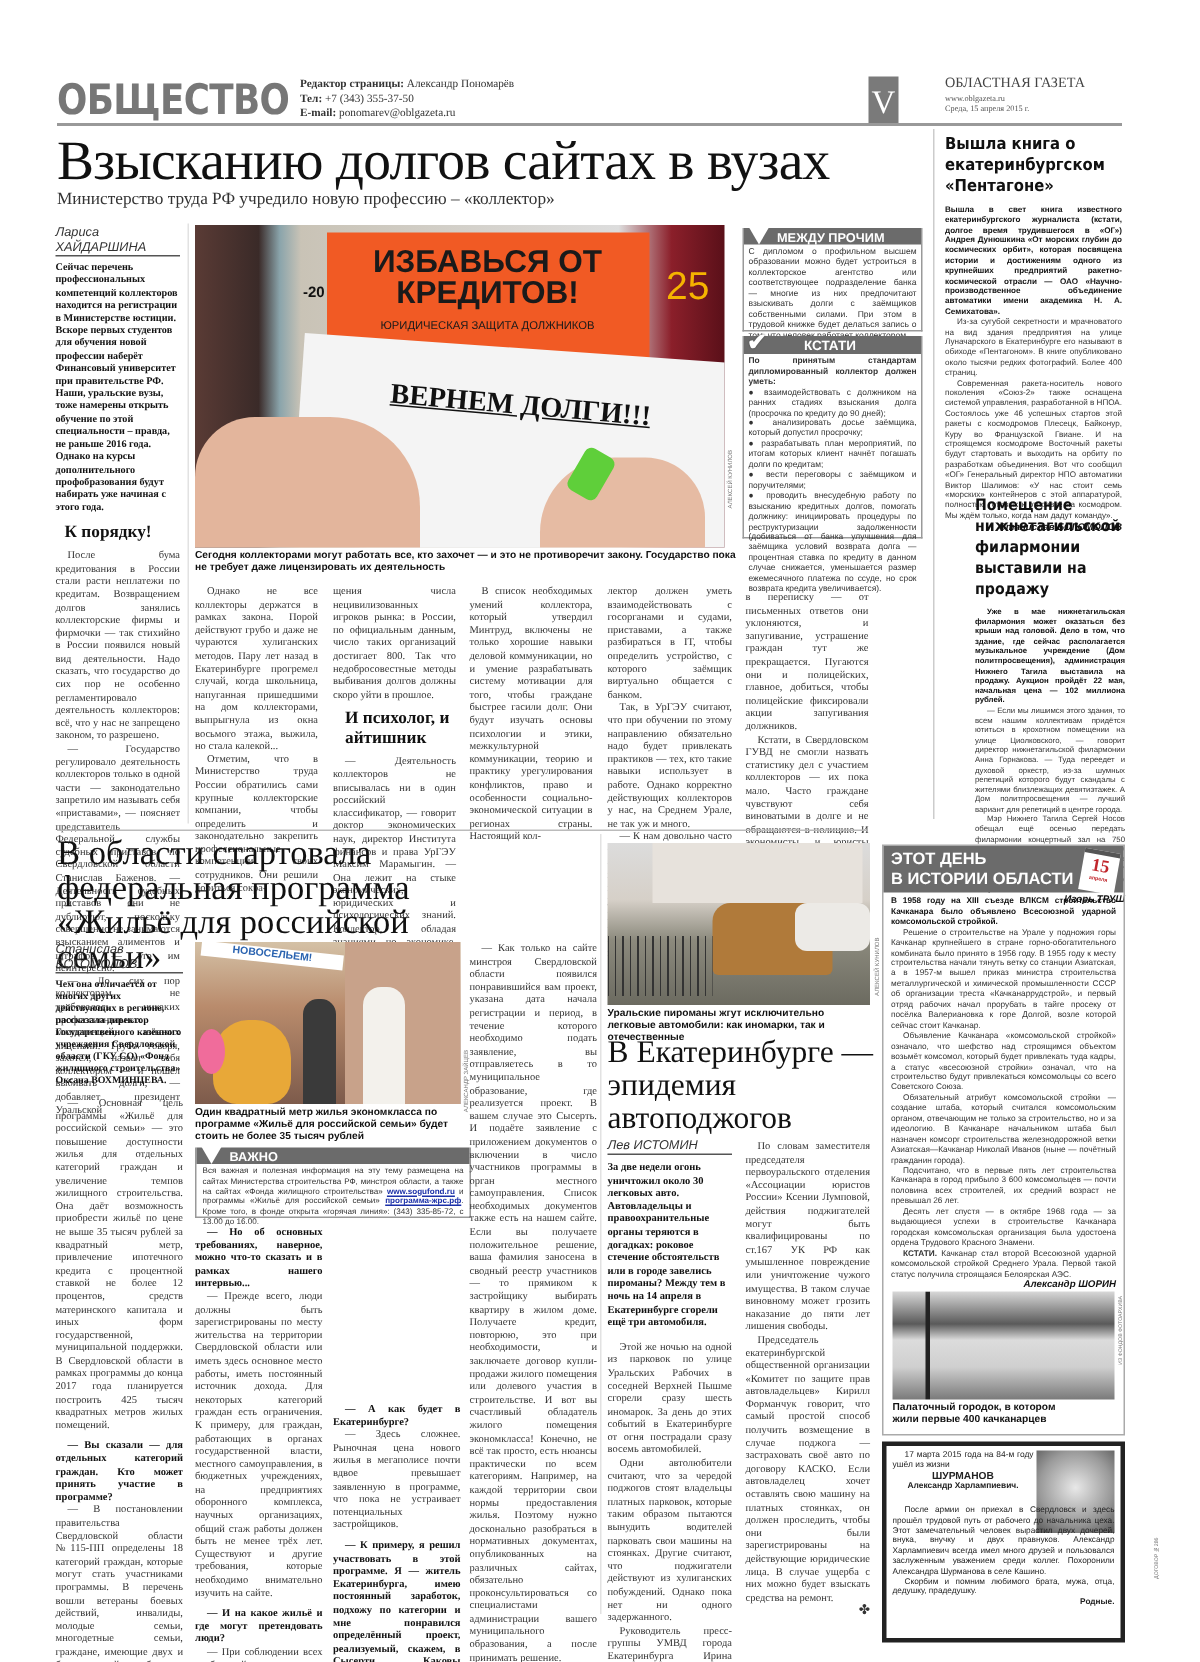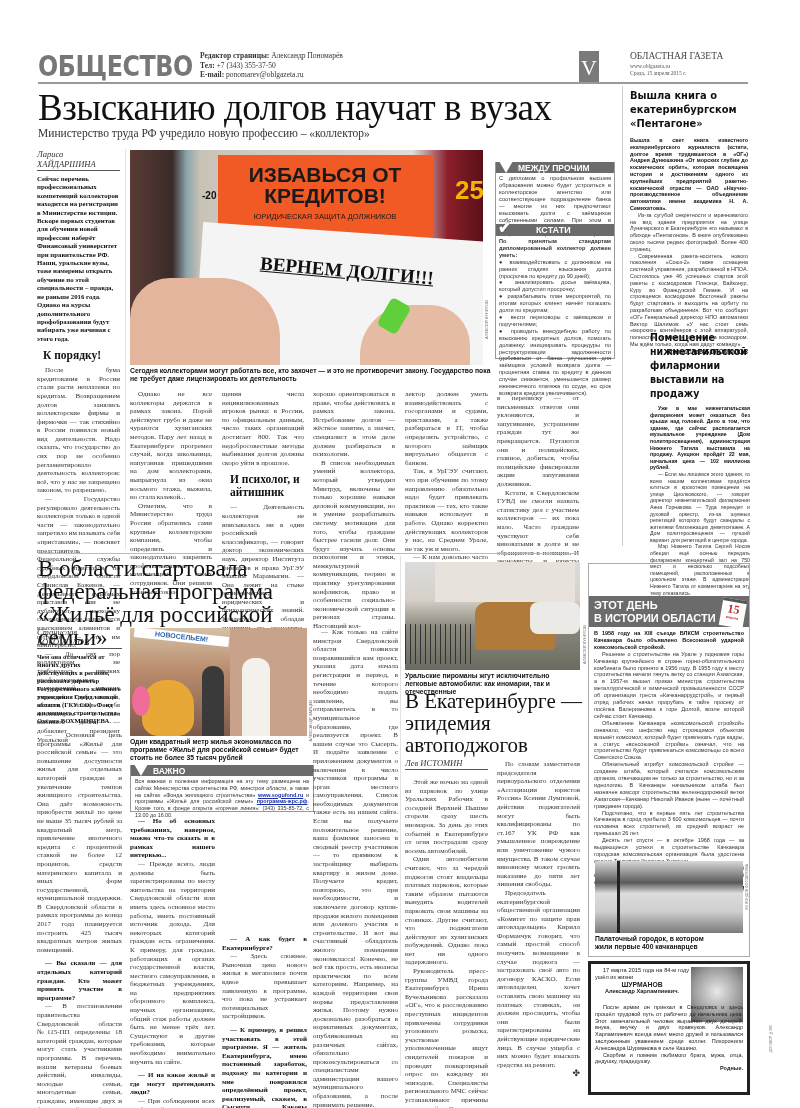--- a/index.html
+++ b/index.html
@@ -6,21 +6,21 @@
   body{width:800px;height:1108px;position:relative;overflow:hidden;color:#1a1a1a;font-family:"DejaVu Serif",serif;}
   .abs{position:absolute;}
   .serif{font-family:"Liberation Serif","DejaVu Serif",serif;}
   .sans{font-family:"Liberation Sans","DejaVu Sans",sans-serif;}
   .cond{font-family:"DejaVu Sans","Liberation Sans",sans-serif;}
   p{margin:0;}
   .txt{font-family:"Liberation Serif",serif;font-size:7px;line-height:8.6px;color:#333;text-align:justify;}
   .txt p{text-indent:8px;}
   .sm{font-family:"Liberation Sans",sans-serif;font-size:6.2px;line-height:8px;color:#333;text-align:justify;}
   .lead{font-family:"Liberation Serif",serif;font-weight:bold;font-size:7px;line-height:8.6px;color:#111;}
-  .byline{font-family:Liberation Serif, serif;font-style:italic;font-size:8.5px;color:#333;border-bottom:1px solid #555;padding-bottom:1px;}
+  .byline{font-family:Liberation Sans, sans-serif;font-style:italic;font-size:8.5px;color:#333;border-bottom:1px solid #555;padding-bottom:1px;}
   .sign{font-family:"Liberation Sans",sans-serif;font-weight:bold;font-style:italic;font-size:6.5px;text-align:right;color:#111;}
   .photo{background:#888;overflow:hidden;}
   .cap{font-family:"Liberation Sans",sans-serif;font-weight:bold;font-size:6.8px;line-height:8px;color:#111;}
   .hdrbar{background:#6b6b6b;color:#fff;font-family:"Liberation Sans",sans-serif;font-weight:bold;}
   .subh{font-family:"Liberation Serif",serif;font-weight:bold;font-size:11.5px;line-height:13px;color:#111;}
   .vr{position:absolute;width:1px;background:#ccc;}
   .end-icon{font-size:9px;text-align:right;}
 </style>
 </head>
 <body>
@@ -32,21 +32,21 @@
   <div><b>E-mail:</b> <span>ponomarev@oblgazeta.ru</span></div>
 </div>
 <div class="abs serif" style="left:579px;top:51px;width:20px;height:33px;background:#7a7a7a;color:#fff;font-size:22px;text-align:center;line-height:33px;">V</div>
 <div class="abs serif" style="left:630px;top:51px;">
   <div style="font-size:9.5px;color:#444;">ОБЛАСТНАЯ ГАЗЕТА</div>
   <div style="font-size:5.5px;color:#555;margin-top:2px;">www.oblgazeta.ru</div>
   <div style="font-size:5.5px;color:#555;margin-top:1px;">Среда, 15 апреля 2015 г.</div>
 </div>
 <div class="abs" style="left:38px;top:82px;width:710px;height:2px;background:#999;"></div>
 
-<div class="abs serif" style="left:38px;top:86px;font-size:37px;line-height:44px;color:#111;letter-spacing:-0.5px;">Взысканию долгов научат в вузах</div>
+<div class="abs serif" style="left:38px;top:86px;font-size:37px;line-height:44px;color:#111;letter-spacing:-0.5px;">Взысканию долгов сайтах в вузах</div>
 <div class="abs serif" style="left:38px;top:127px;font-size:11.5px;color:#333;">Министерство труда РФ учредило новую профессию – «коллектор»</div>
 
 <div class="abs" style="left:37px;top:149px;width:83px;">
   <div class="byline">Лариса ХАЙДАРШИНА</div>
   <p class="lead" style="margin-top:4px;font-size:6.8px;line-height:8.4px;">Сейчас перечень профессиональных компетенций коллекторов находится на регистрации в Министерстве юстиции. Вскоре первых студентов для обучения новой профессии наберёт Финансовый университет при правительстве РФ. Наши, уральские вузы, тоже намерены открыть обучение по этой специальности – правда, не раньше 2016 года. Однако на курсы дополнительного профобразования будут набирать уже начиная с этого года.</p>
   <div class="subh" style="margin:6px 0 4px 6px;">К порядку!</div>
   <div class="txt">
     <p>После бума кредитования в России стали расти неплатежи по кредитам. Возвращением долгов занялись коллекторские фирмы и фирмочки — так стихийно в России появился новый вид деятельности. Надо сказать, что государство до сих пор не особенно регламентировало деятельность коллекторов: всё, что у нас не запрещено законом, то разрешено.</p>
     <p>— Государство регулировало деятельность коллекторов только в одной части — законодательно запретило им называть себя «приставами», — поясняет представитель Федеральной службы судебных приставов по Свердловской области Станислав Баженов. — Деятельность судебных приставов они не дублируют, поскольку совершенно не занимаются взысканием алиментов и штрафов — это им неинтересно.</p>
     <p>— До сих пор коллекторам не требовалось никаких профессиональных компетенций, никаких лицензий. Грубо говоря, захотел, назвал себя коллектором — и пошёл выбивать долги, — добавляет президент Уральской</p>
@@ -55,21 +55,21 @@
 
 <div class="abs photo" style="left:130px;top:150px;width:353px;height:215px;background:linear-gradient(90deg,#5a3b35 0%,#3a2a28 12%,#8aa4ab 16%,#c9c3b6 20%,#ddd 80%,#8b1f2a 90%,#5a1019 100%);">
   <div class="abs" style="left:88px;top:5px;width:215px;height:110px;background:#f15a24;"></div>
   <div class="abs sans" style="left:100px;top:14px;width:190px;font-size:21px;line-height:21px;font-weight:bold;text-align:center;color:#1a1a1a;">ИЗБАВЬСЯ ОТ КРЕДИТОВ!</div>
   <div class="abs sans" style="left:95px;top:62px;width:200px;font-size:7.5px;text-align:center;color:#1a1a1a;">ЮРИДИЧЕСКАЯ ЗАЩИТА ДОЛЖНИКОВ</div>
   <div class="abs" style="left:68px;top:82px;width:290px;height:140px;background:#f4f4f4;transform:rotate(4deg);"></div>
   <div class="abs serif" style="left:130px;top:110px;font-size:19px;font-weight:bold;text-decoration:underline;color:#111;transform:rotate(5deg);">ВЕРНЕМ ДОЛГИ!!!</div>
   <div class="abs" style="left:0;top:128px;width:150px;height:95px;background:#e3b59c;border-radius:40px 60px 0 0;"></div>
   <div class="abs" style="left:230px;top:155px;width:110px;height:65px;background:#e6bba3;border-radius:50px 40px 0 0;"></div>
   <div class="abs" style="left:253px;top:150px;width:22px;height:32px;background:#5fcf3a;border-radius:5px;transform:rotate(30deg);"></div>
-  <div class="abs sans" style="left:325px;top:25px;font-size:26px;font-weight:bold;color:#f5b400;">25</div>
+  <div class="abs sans" style="left:314px;top:25px;font-size:26px;font-weight:normal;color:#f5b400;">25</div>
   <div class="abs sans" style="left:72px;top:40px;font-size:10px;font-weight:bold;color:#111;">-20</div>
 </div>
 <div class="abs sans" style="left:484px;top:300px;font-size:4px;color:#777;writing-mode:vertical-rl;transform:rotate(180deg);">АЛЕКСЕЙ КУНИЛОВ</div>
 <div class="abs cap" style="left:130px;top:367px;width:370px;">Сегодня коллекторами могут работать все, кто захочет — и это не противоречит закону. Государство пока не требует даже лицензировать их деятельность</div>
 
 <div class="abs txt" style="left:130px;top:390px;width:82px;">
   <p>Однако не все коллекторы держатся в рамках закона. Порой действуют грубо и даже не чураются хулиганских методов. Пару лет назад в Екатеринбурге прогремел случай, когда школьница, напуганная пришедшими на дом коллекторами, выпрыгнула из окна восьмого этажа, выжила, но стала калекой...</p>
   <p>Отметим, что в Министерство труда России обратились сами крупные коллекторские компании, чтобы определить и законодательно закрепить профессиональные компетенции своих сотрудников. Они решили добиться сокра-</p>
 </div>
 
@@ -77,38 +77,37 @@
   <div class="txt">
       <p style="text-indent:0">щения числа нецивилизованных игроков рынка: в России, по официальным данным, число таких организаций достигает 800. Так что недобросовестные методы выбивания долгов должны скоро уйти в прошлое.</p>
     </div>
   <div class="subh" style="margin:6px 0 4px 8px;">И психолог, и айтишник</div>
   <div class="txt">
       <p>— Деятельность коллекторов не вписывалась ни в один российский классификатор, — говорит доктор экономических наук, директор Института финансов и права УрГЭУ Максим Марамыгин. — Она лежит на стыке экономических, юридических и психологических знаний. Коллектор, обладая знаниями по экономике, должен столь же</p>
     </div>
 </div>
 
 <div class="abs txt" style="left:313px;top:390px;width:82px;">
-  <p style="text-indent:0">хорошо ориентироваться в праве, чтобы действовать в рамках закона. Истребование долгов — жёсткое занятие, а значит, специалист в этом деле должен разбираться в психологии.</p>
   <p>В список необходимых умений коллектора, который утвердил Минтруд, включены не только хорошие навыки деловой коммуникации, но и умение разрабатывать систему мотивации для того, чтобы граждане быстрее гасили долг. Они будут изучать основы психологии и этики, межкультурной коммуникации, теорию и практику урегулирования конфликтов, право и особенности социально-экономической ситуации в регионах страны. Настоящий кол-</p>
 </div>
 
 <div class="abs txt" style="left:405px;top:390px;width:83px;">
   <p style="text-indent:0">лектор должен уметь взаимодействовать с госорганами и судами, приставами, а также разбираться в IT, чтобы определить устройство, с которого заёмщик виртуально общается с банком.</p>
   <p>Так, в УрГЭУ считают, что при обучении по этому направлению обязательно надо будет привлекать практиков — тех, кто такие навыки использует в работе. Однако корректно действующих коллекторов у нас, на Среднем Урале, не так уж и много.</p>
   <p>— К нам довольно часто обращаются граждане за защитой от хулиганствующих взыскателей долга, которые угрожают должникам расправой, — рассказывает адвокат Игорь Упоров. — Мы советуем вступать с коллекторами</p>
 </div>
 
 <div class="abs txt" style="left:497px;top:366px;width:82px;margin-top:28px;">
   <p style="text-indent:0">в переписку — от письменных ответов они уклоняются, и запугивание, устрашение граждан тут же прекращается. Пугаются они и полицейских, главное, добиться, чтобы полицейские фиксировали акции запугивания должников.</p>
   <p>Кстати, в Свердловском ГУВД не смогли назвать статистику дел с участием коллекторов — их пока мало. Часто граждане чувствуют себя виноватыми в долге и не обращаются в полицию. И экономисты, и юристы сходятся во мнении, что стране нужны грамотные взыскатели долгов.</p>
   <p>— Если они будут работать качественно, то и права граждан будут соблюдаться, и экономика государства не пострадает от невыплаченных банкам кредитов, — подводит итог Максим Марамыгин.</p>
   <div class="end-icon">✤</div>
 </div>
 
-<div class="abs" style="left:495px;top:162px;width:118px;height:68px;border:1px solid #999;border-top:none;">
+<div class="abs" style="left:495px;top:152px;width:118px;height:68px;border:1px solid #999;border-top:none;">
   <div class="hdrbar" style="height:11px;position:relative;">
     <span style="position:absolute;left:3px;top:-1px;width:0;height:0;border-left:7px solid transparent;border-right:7px solid transparent;border-top:12px solid #fff;"></span>
     <span style="position:absolute;left:22px;top:1px;font-size:8.5px;">МЕЖДУ ПРОЧИМ</span>
   </div>
   <p class="sm" style="padding:2px 3px;font-size:5.7px;line-height:7px;">С дипломом о профильном высшем образовании можно будет устроиться в коллекторское агентство или соответствующее подразделение банка — многие из них предпочитают взыскивать долги с заёмщиков собственными силами. При этом в трудовой книжке будет делаться запись о том, что человек работает коллектором.</p>
 </div>
 
 <div class="abs" style="left:495px;top:224px;width:118px;height:134px;border:1px solid #999;border-top:none;">
   <div class="hdrbar" style="height:12px;position:relative;">
     <span style="position:absolute;left:2px;top:-6px;font-size:16px;color:#fff;text-shadow:0 0 1px #333;">✔</span>
@@ -198,35 +197,36 @@
   <div class="abs" style="left:70px;top:40px;width:80px;height:48px;background:#b07a3a;border-radius:12px 12px 4px 4px;"></div>
   <div class="abs" style="left:125px;top:40px;width:50px;height:32px;background:#eceae6;border-radius:8px;"></div>
   <div class="abs" style="left:0;top:62px;width:70px;height:40px;background:repeating-linear-gradient(90deg,#333 0 1px,transparent 1px 5px);"></div>
 </div>
 <div class="abs sans" style="left:582px;top:625px;font-size:4px;color:#777;writing-mode:vertical-rl;transform:rotate(180deg);">АЛЕКСЕЙ КУНИЛОВ</div>
 <div class="abs cap" style="left:405px;top:672px;width:175px;">Уральские пироманы жгут исключительно легковые автомобили: как иномарки, так и отечественные</div>
 <div class="abs serif" style="left:405px;top:690px;width:180px;font-size:21px;line-height:22px;color:#111;">В Екатеринбурге — эпидемия автоподжогов</div>
 
 <div class="abs" style="left:405px;top:758px;width:83px;">
   <div class="byline">Лев ИСТОМИН</div>
+  <p class="lead" style="margin-top:4px;">За две недели огонь уничтожил около 30 легковых авто. Автовладельцы и правоохранительные органы теряются в догадках: роковое стечение обстоятельств или в городе завелись пироманы? Между тем в ночь на 14 апреля в Екатеринбурге сгорели ещё три автомобиля.</p>
   <div class="txt" style="margin-top:8px;">
     <p>Этой же ночью на одной из парковок по улице Уральских Рабочих в соседней Верхней Пышме сгорели сразу шесть иномарок. За день до этих событий в Екатеринбурге от огня пострадали сразу восемь автомобилей.</p>
     <p>Одни автолюбители считают, что за чередой поджогов стоят владельцы платных парковок, которые таким образом пытаются вынудить водителей парковать свои машины на стоянках. Другие считают, что поджигатели действуют из хулиганских побуждений. Однако пока нет ни одного задержанного.</p>
     <p>Руководитель пресс-группы УМВД города Екатеринбурга Ирина Бучельникова рассказала «ОГ», что к расследованию преступных инцидентов привлечены сотрудники уголовного розыска, участковые уполномоченные ищут свидетелей пожаров и проводят поквартирный опрос по каждому из эпизодов. Специалисты регионального МЧС сейчас устанавливают причины возгораний. Около года назад в столице Среднего Урала был подобный случай, но тогда пострадало намного меньше автомобилей. Сотрудникам правоохранительных органов удалось найти виновного, которым оказался молодой человек, действовавший из хулиганских побуждений.</p>
   </div>
 </div>
 <div class="abs txt" style="left:497px;top:760px;width:83px;">
   <p>По словам заместителя председателя первоуральского отделения «Ассоциации юристов России» Ксении Лумповой, действия поджигателей могут быть квалифицированы по ст.167 УК РФ как умышленное повреждение или уничтожение чужого имущества. В таком случае виновному может грозить наказание до пяти лет лишения свободы.</p>
   <p>Председатель екатеринбургской общественной организации «Комитет по защите прав автовладельцев» Кирилл Форманчук говорит, что самый простой способ получить возмещение в случае поджога — застраховать своё авто по договору КАСКО. Если автовладелец хочет оставлять свою машину на платных стоянках, он должен проследить, чтобы они были зарегистрированы на действующие юридические лица. В случае ущерба с них можно будет взыскать средства на ремонт.</p>
   <div class="end-icon">✤</div>
 </div>
 
 <div class="abs" style="left:588px;top:563px;width:160px;height:392px;border:1px solid #aaa;">
   <div class="hdrbar" style="height:31px;position:relative;padding:0 0 0 5px;">
-    <div style="font-size:11px;line-height:13px;padding-top:3px;margin-top:32px;">ЭТОТ ДЕНЬ</div>
+    <div style="font-size:11px;line-height:13px;padding-top:3px;">ЭТОТ ДЕНЬ</div>
     <div style="font-size:11px;line-height:13px;">В ИСТОРИИ ОБЛАСТИ</div>
     <div style="position:absolute;right:4px;top:3px;width:24px;height:25px;background:#fff;transform:rotate(10deg);border-top:3px solid #555;">
       <div style="color:#c1272d;font-family:'Liberation Serif',serif;font-size:12px;text-align:center;line-height:14px;">15</div>
       <div style="color:#c1272d;font-size:3.5px;text-align:center;">апреля</div>
     </div>
   </div>
   <div class="sm" style="padding:3px 5px;font-size:5.5px;line-height:6.9px;">
     <p style="font-weight:bold;color:#111;">В 1958 году на XIII съезде ВЛКСМ строительство Качканара было объявлено Всесоюзной ударной комсомольской стройкой.</p>
     <p style="text-indent:8px;">Решение о строительстве на Урале у подножия горы Качканар крупнейшего в стране горно-обогатительного комбината было принято в 1956 году. В 1955 году к месту строительства начали тянуть ветку со станции Азиатская, а в 1957-м вышел приказ министра строительства металлургической и химической промышленности СССР об организации треста «Качканаррудстрой», и первый отряд рабочих начал прорубать в тайге просеку от посёлка Валериановка к горе Долгой, возле которой сейчас стоит Качканар.</p>
     <p style="text-indent:8px;">Объявление Качканара «комсомольской стройкой» означало, что шефство над строящимся объектом возьмёт комсомол, который будет привлекать туда кадры, а статус «всесоюзной стройки» означал, что на строительство будут привлекаться комсомольцы со всего Советского Союза.</p>

